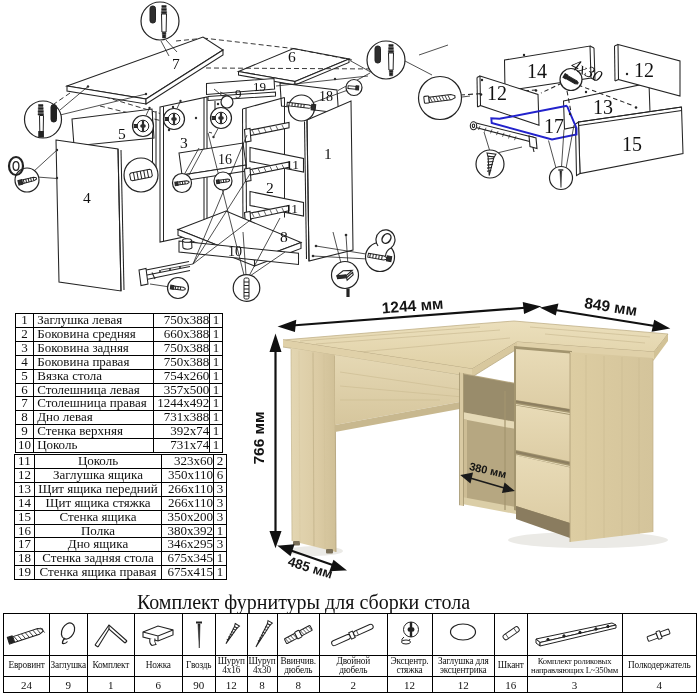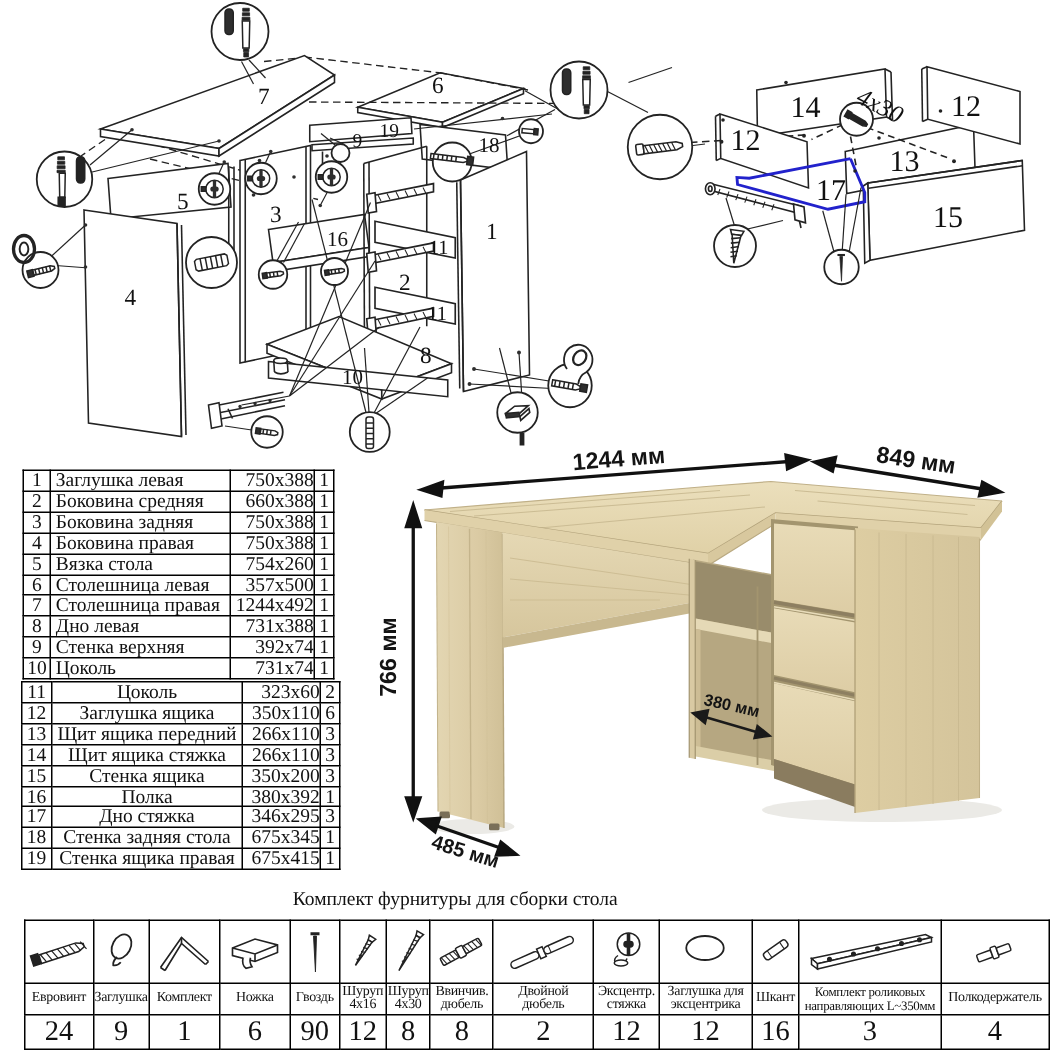--- a/index.html
+++ b/index.html
@@ -7,27 +7,27 @@
 body{font-family:"Liberation Serif",serif;position:relative}
 .abs{position:absolute}
 table{border-collapse:collapse}
 #t1,#t2{position:absolute;border-collapse:collapse}
 #t1 td,#t2 td{border:1px solid #000;padding:0;font-size:13px;line-height:12.9px;white-space:nowrap;overflow:hidden;color:#111}
 #t1 .num,#t2 .num{text-align:center}
 #t1 .nm{text-align:left;padding-left:3px}
 #t2 .nm{text-align:center}
 #t1 .dm,#t2 .dm{text-align:right}
 #t1 .qt,#t2 .qt{text-align:center}
-#hw{position:absolute;left:16px;top:613px;border-collapse:collapse;table-layout:fixed}
+#hw{position:absolute;left:3px;top:613px;border-collapse:collapse;table-layout:fixed}
 #hw td{border:1px solid #000;padding:0;overflow:hidden;color:#111}
 #hw .ic{height:41px;vertical-align:middle;text-align:center}
 #hw .ic svg{display:block;margin:0 auto}
 #hw .nm{height:20px;font-size:9.3px;line-height:9.2px;text-align:center;vertical-align:middle;letter-spacing:-0.2px}
-#hw .qt{height:15px;font-size:19px;text-align:center;vertical-align:middle}
-#title{position:absolute;left:100px;top:591px;width:407px;text-align:center;font-size:13px;color:#111;white-space:nowrap}
+#hw .qt{height:15px;font-size:11px;text-align:center;vertical-align:middle}
+#title{position:absolute;left:100px;top:591px;width:407px;text-align:center;font-size:20px;color:#111;white-space:nowrap}
 </style>
 </head>
 <body>
 <svg id="main" class="abs" style="left:0;top:0" width="700" height="700" viewBox="0 0 700 700">
 
 <defs>
 <linearGradient id="wtop" x1="0" y1="0" x2="0" y2="1">
 <stop offset="0" stop-color="#ebdfbc"></stop>
         <stop offset="1" stop-color="#e0d1a7"></stop>
 </linearGradient>
@@ -651,21 +651,21 @@
         <td class="qt">3</td>
       </tr>
 <tr style="height:13.9px">
         <td class="num">16</td>
         <td class="nm">Полка</td>
         <td class="dm">380х392</td>
         <td class="qt">1</td>
       </tr>
 <tr style="height:13.9px">
         <td class="num">17</td>
-        <td class="nm">Дно стяжка</td>
+        <td class="nm">Дно ящика</td>
         <td class="dm">346х295</td>
         <td class="qt">3</td>
       </tr>
 <tr style="height:13.9px">
         <td class="num">18</td>
         <td class="nm">Стенка задняя стола</td>
         <td class="dm">675х345</td>
         <td class="qt">1</td>
       </tr>
 <tr style="height:13.9px">

